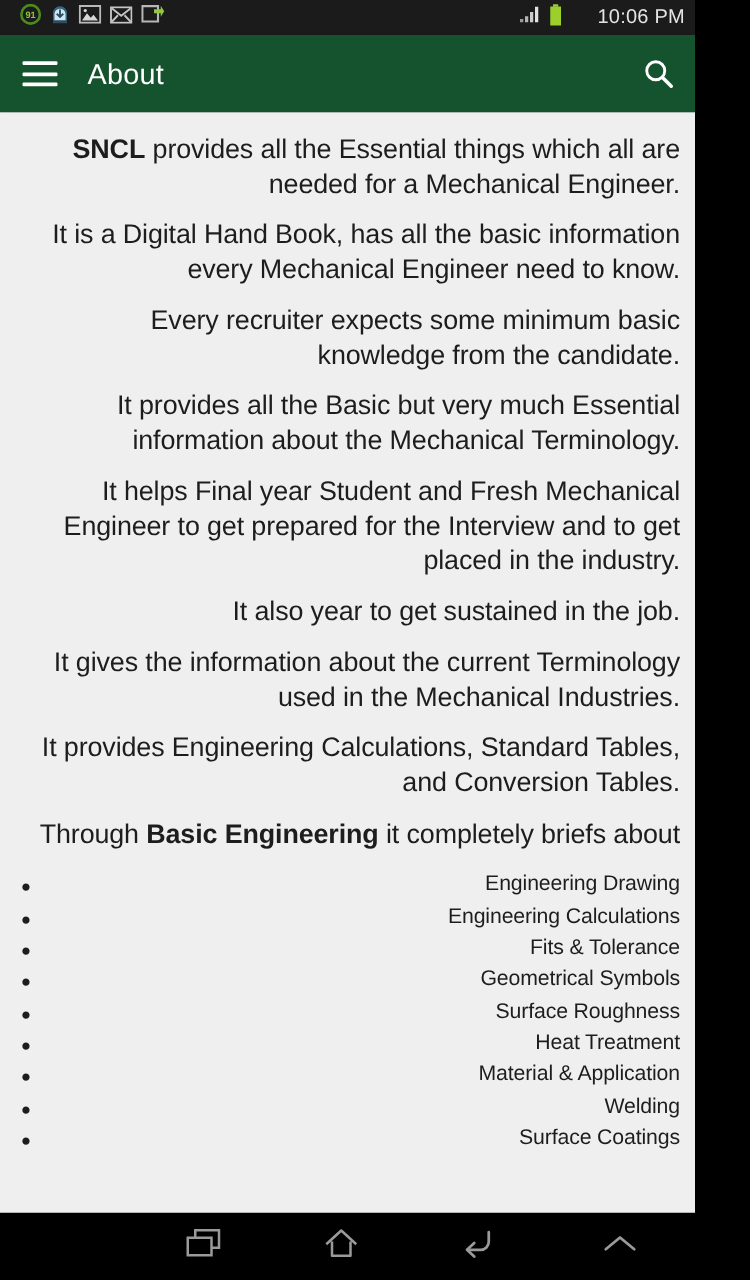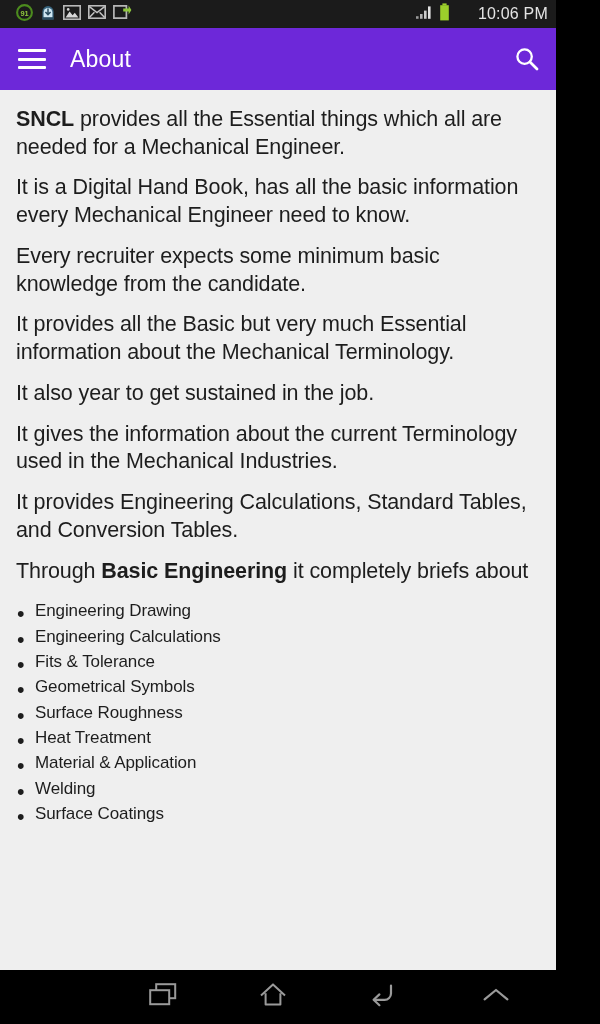--- a/index.html
+++ b/index.html
@@ -28,44 +28,45 @@
   .status-right { margin-left:auto; display:flex; align-items:center; gap:6px; }
   .sicon { display:block; }
   .clock {
     font-size:16px; color:#e4e4e4; letter-spacing:.2px;
     font-family:"Liberation Sans", sans-serif; padding-left:2px;margin-left:20px;
   }
 
   
   .appbar {
     height:62px; flex:0 0 62px;
-    background:#6d28d9;
+    background:#14532d;
     display:flex; align-items:center;
     padding:0 12px 0 18px;
     box-shadow:0 1px 2px rgba(0,0,0,.22);
   }
   .hamburger {
     width:28px; height:20px;
     display:flex; flex-direction:column; justify-content:space-between;
     cursor:pointer; margin-right:24px;
   }
   .hamburger span { display:block; height:3px; background:#fff; border-radius:1px; }
   .appbar-title {
     color:#fff; font-size:23px; font-weight:400; letter-spacing:.2px;
   }
   .appbar-spacer { flex:1; }
   .search-btn { width:34px; height:34px; display:flex; align-items:center; justify-content:center; cursor:pointer; }
 
   
   .content {
     flex:1 1 auto;
     background:#efefef;
-    padding:16px 25px 0 16px;
+    padding:16px 12px 0 16px;
     overflow:hidden;
     position:relative;
+    text-align:right;
   }
   .para {
     font-size:21.5px;
     line-height:1.29;
     color:#1d1d1d;
     margin-bottom:13px;
     letter-spacing:-.1px;
   }
   .para b { font-weight:700; }
   .bullets { list-style:none; margin:0; padding:0; }
@@ -176,20 +177,21 @@
     </div>
   </div>
 
   <div class="content">
 
     <p class="para"><b>SNCL</b><span> provides all the Essential things which all are needed for a Mechanical Engineer.</span></p>
 
     <p class="para">It is a Digital Hand Book, has all the basic information every Mechanical Engineer need to know.</p>
     <p class="para">Every recruiter expects some minimum basic knowledge from the candidate.</p>
     <p class="para">It provides all the Basic but very much Essential information about the Mechanical Terminology.</p>
+    <p class="para">It helps Final year Student and Fresh Mechanical Engineer to get prepared for the Interview and to get placed in the industry.</p>
     <p class="para">It also year to get sustained in the job.</p>
     <p class="para">It gives the information about the current Terminology used in the Mechanical Industries.</p>
     <p class="para">It provides Engineering Calculations, Standard Tables, and Conversion Tables.</p>
 
     <p class="para"><span>Through </span><b>Basic Engineering</b><span> it completely briefs about</span></p>
 
     <ul class="bullets">
       <li>Engineering Drawing</li>
       <li>Engineering Calculations</li>
       <li>Fits &amp; Tolerance</li>

